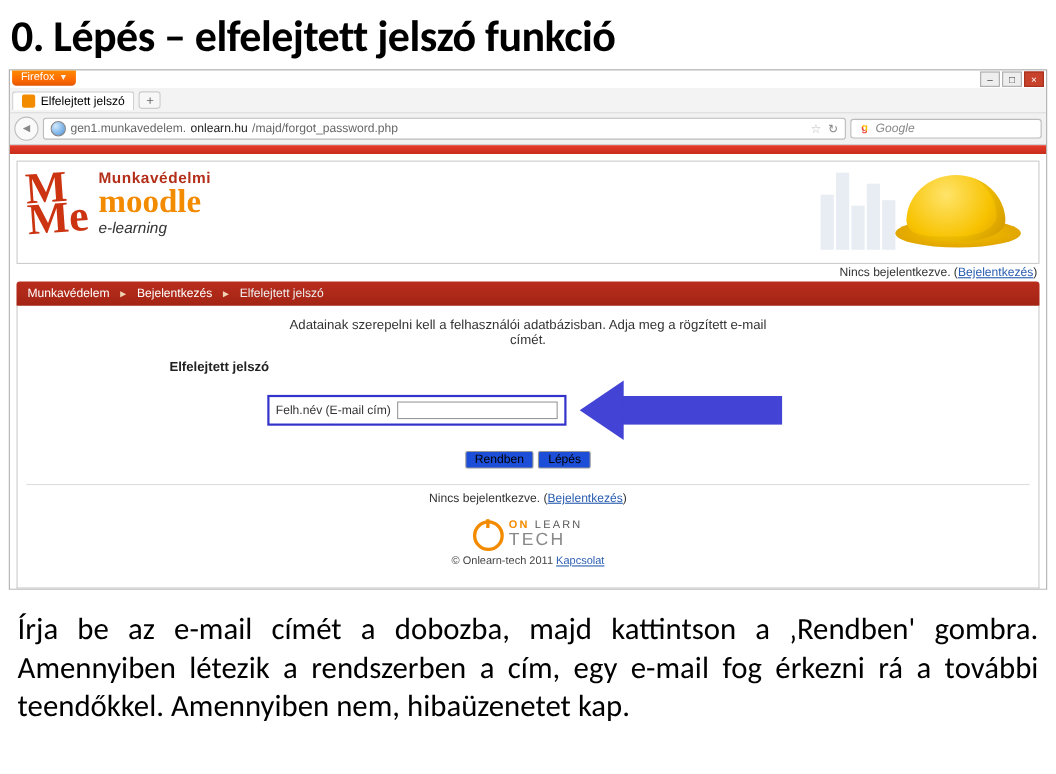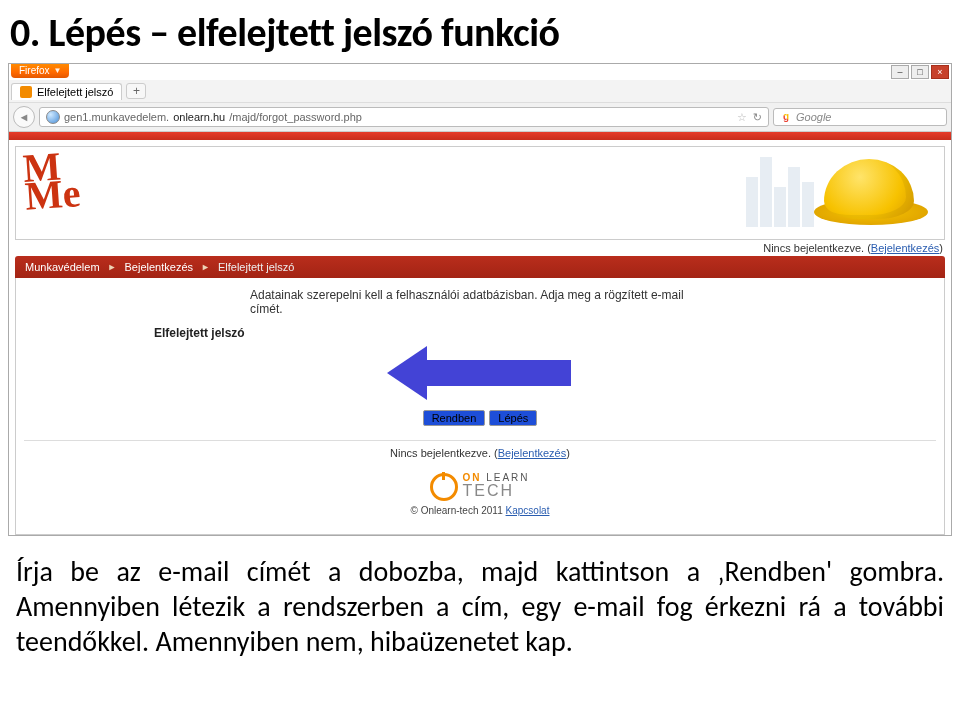--- a/index.html
+++ b/index.html
@@ -224,20 +224,21 @@
   }
   .breadcrumb .sep { color: #ffd; opacity: .8; font-size: 9px; }
   .breadcrumb .cur { color: #eee; }
   .content {
     margin: 0 6px;
     border: 1px solid #ccc;
     border-top: none;
     padding: 10px 8px 8px 8px;
   }
   .intro {
+    text-align: center;
     color: #333;
     font-size: 12px;
     max-width: 460px;
     margin: 0 auto 10px auto;
   }
   .legend {
     font-size: 12px; font-weight: 700;
     color: #222;
     margin-left: 130px;
   }
@@ -370,37 +371,46 @@
           <div></div>
           <div></div>
           <div></div>
       </div>
       <div class="helmet">
         <div class="brim"></div>
           <div class="dome"></div>
       </div>
       <div class="banner-left">
         <div class="mme">M<br>Me</div>
+        <div class="brand-col">
+          <div class="brand-munk">Munkavédelmi</div>
+          <div class="brand-moodle">moodle</div>
+          <div class="brand-sub">e-learning</div>
+        </div>
       </div>
     </div>
     <div class="login-line">
       <span>Nincs bejelentkezve.</span>
       (<a href="#">Bejelentkezés</a>)
     </div>
     <div class="breadcrumb">
       <span>Munkavédelem</span>
       <span class="sep">►</span>
       <span>Bejelentkezés</span>
       <span class="sep">►</span>
       <span class="cur">Elfelejtett jelszó</span>
     </div>
     <div class="content">
       <div class="intro">Adatainak szerepelni kell a felhasználói adatbázisban. Adja meg a rögzített e-mail címét.</div>
       <div class="legend">Elfelejtett jelszó</div>
       <div class="field-row">
+        <div class="field-box">
+          <label>Felh.név (E-mail cím)</label>
+          <input type="text" style="">
+        </div>
         <div class="arrow">
           <div class="shaft"></div>
           <div class="head"></div>
         </div>
       </div>
       <div class="btn-row">
         <button class="btn">Rendben</button>
         <button class="btn">Lépés</button>
       </div>
       <div class="login-line2">

